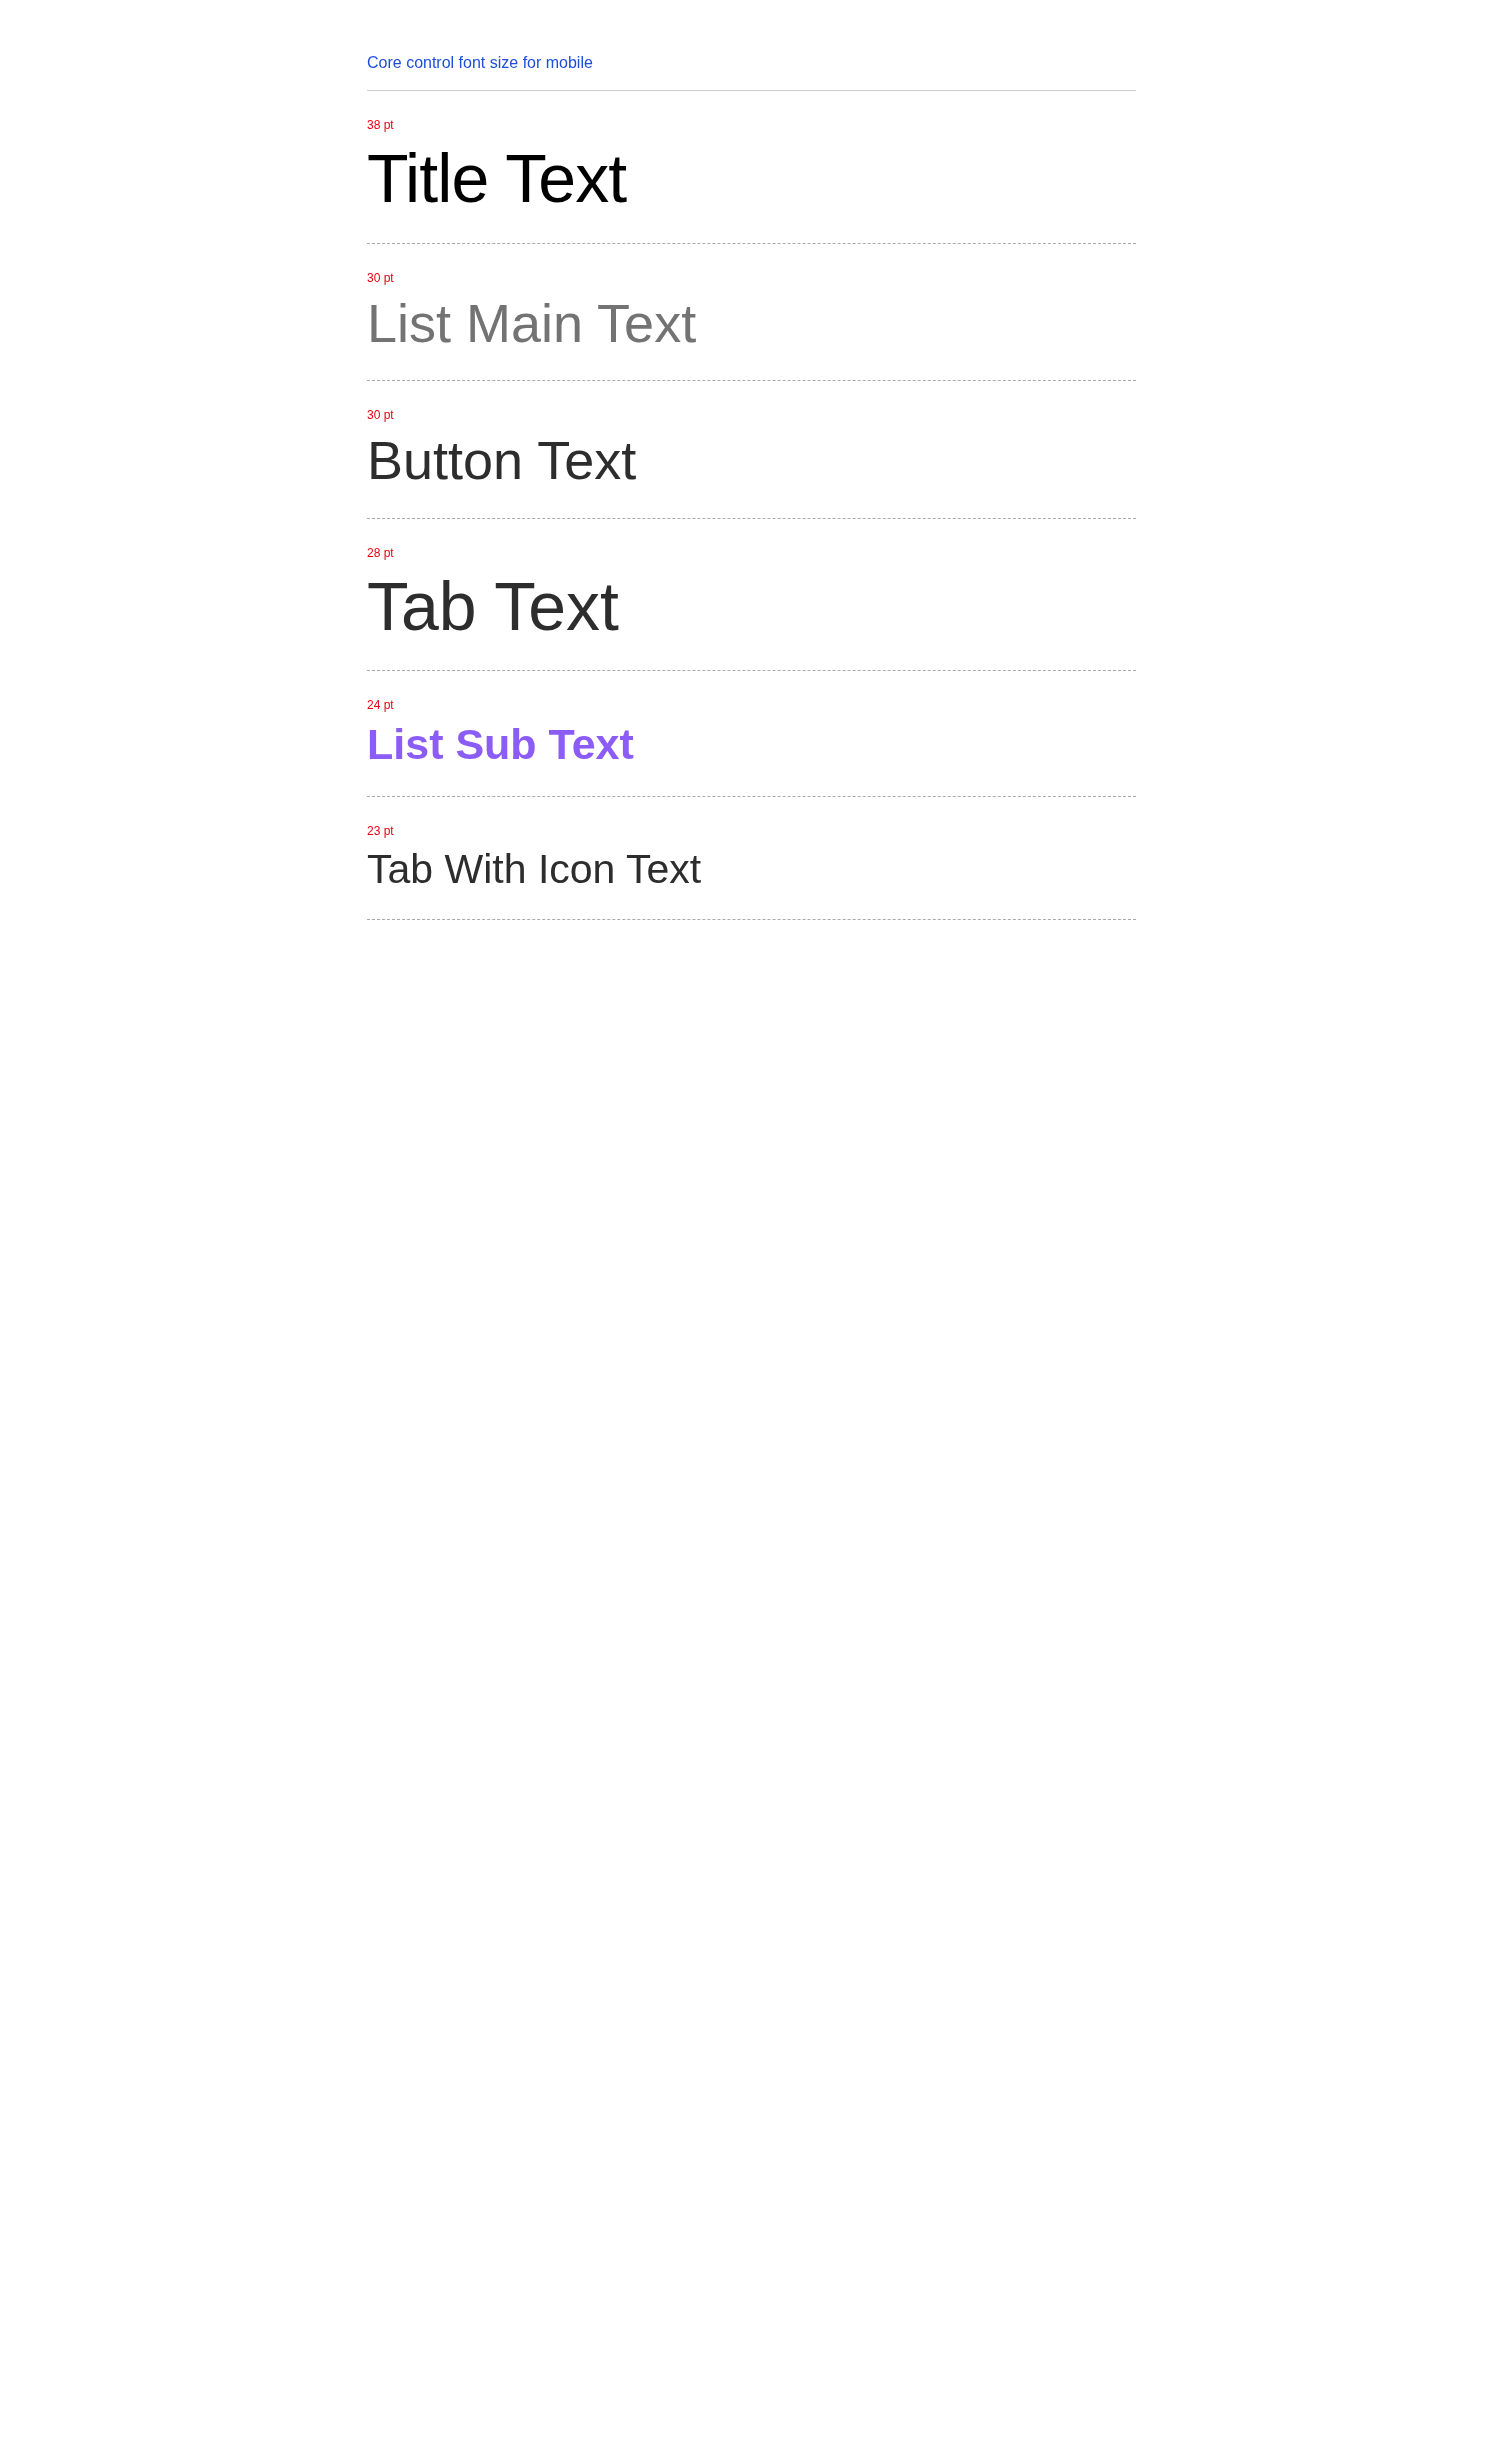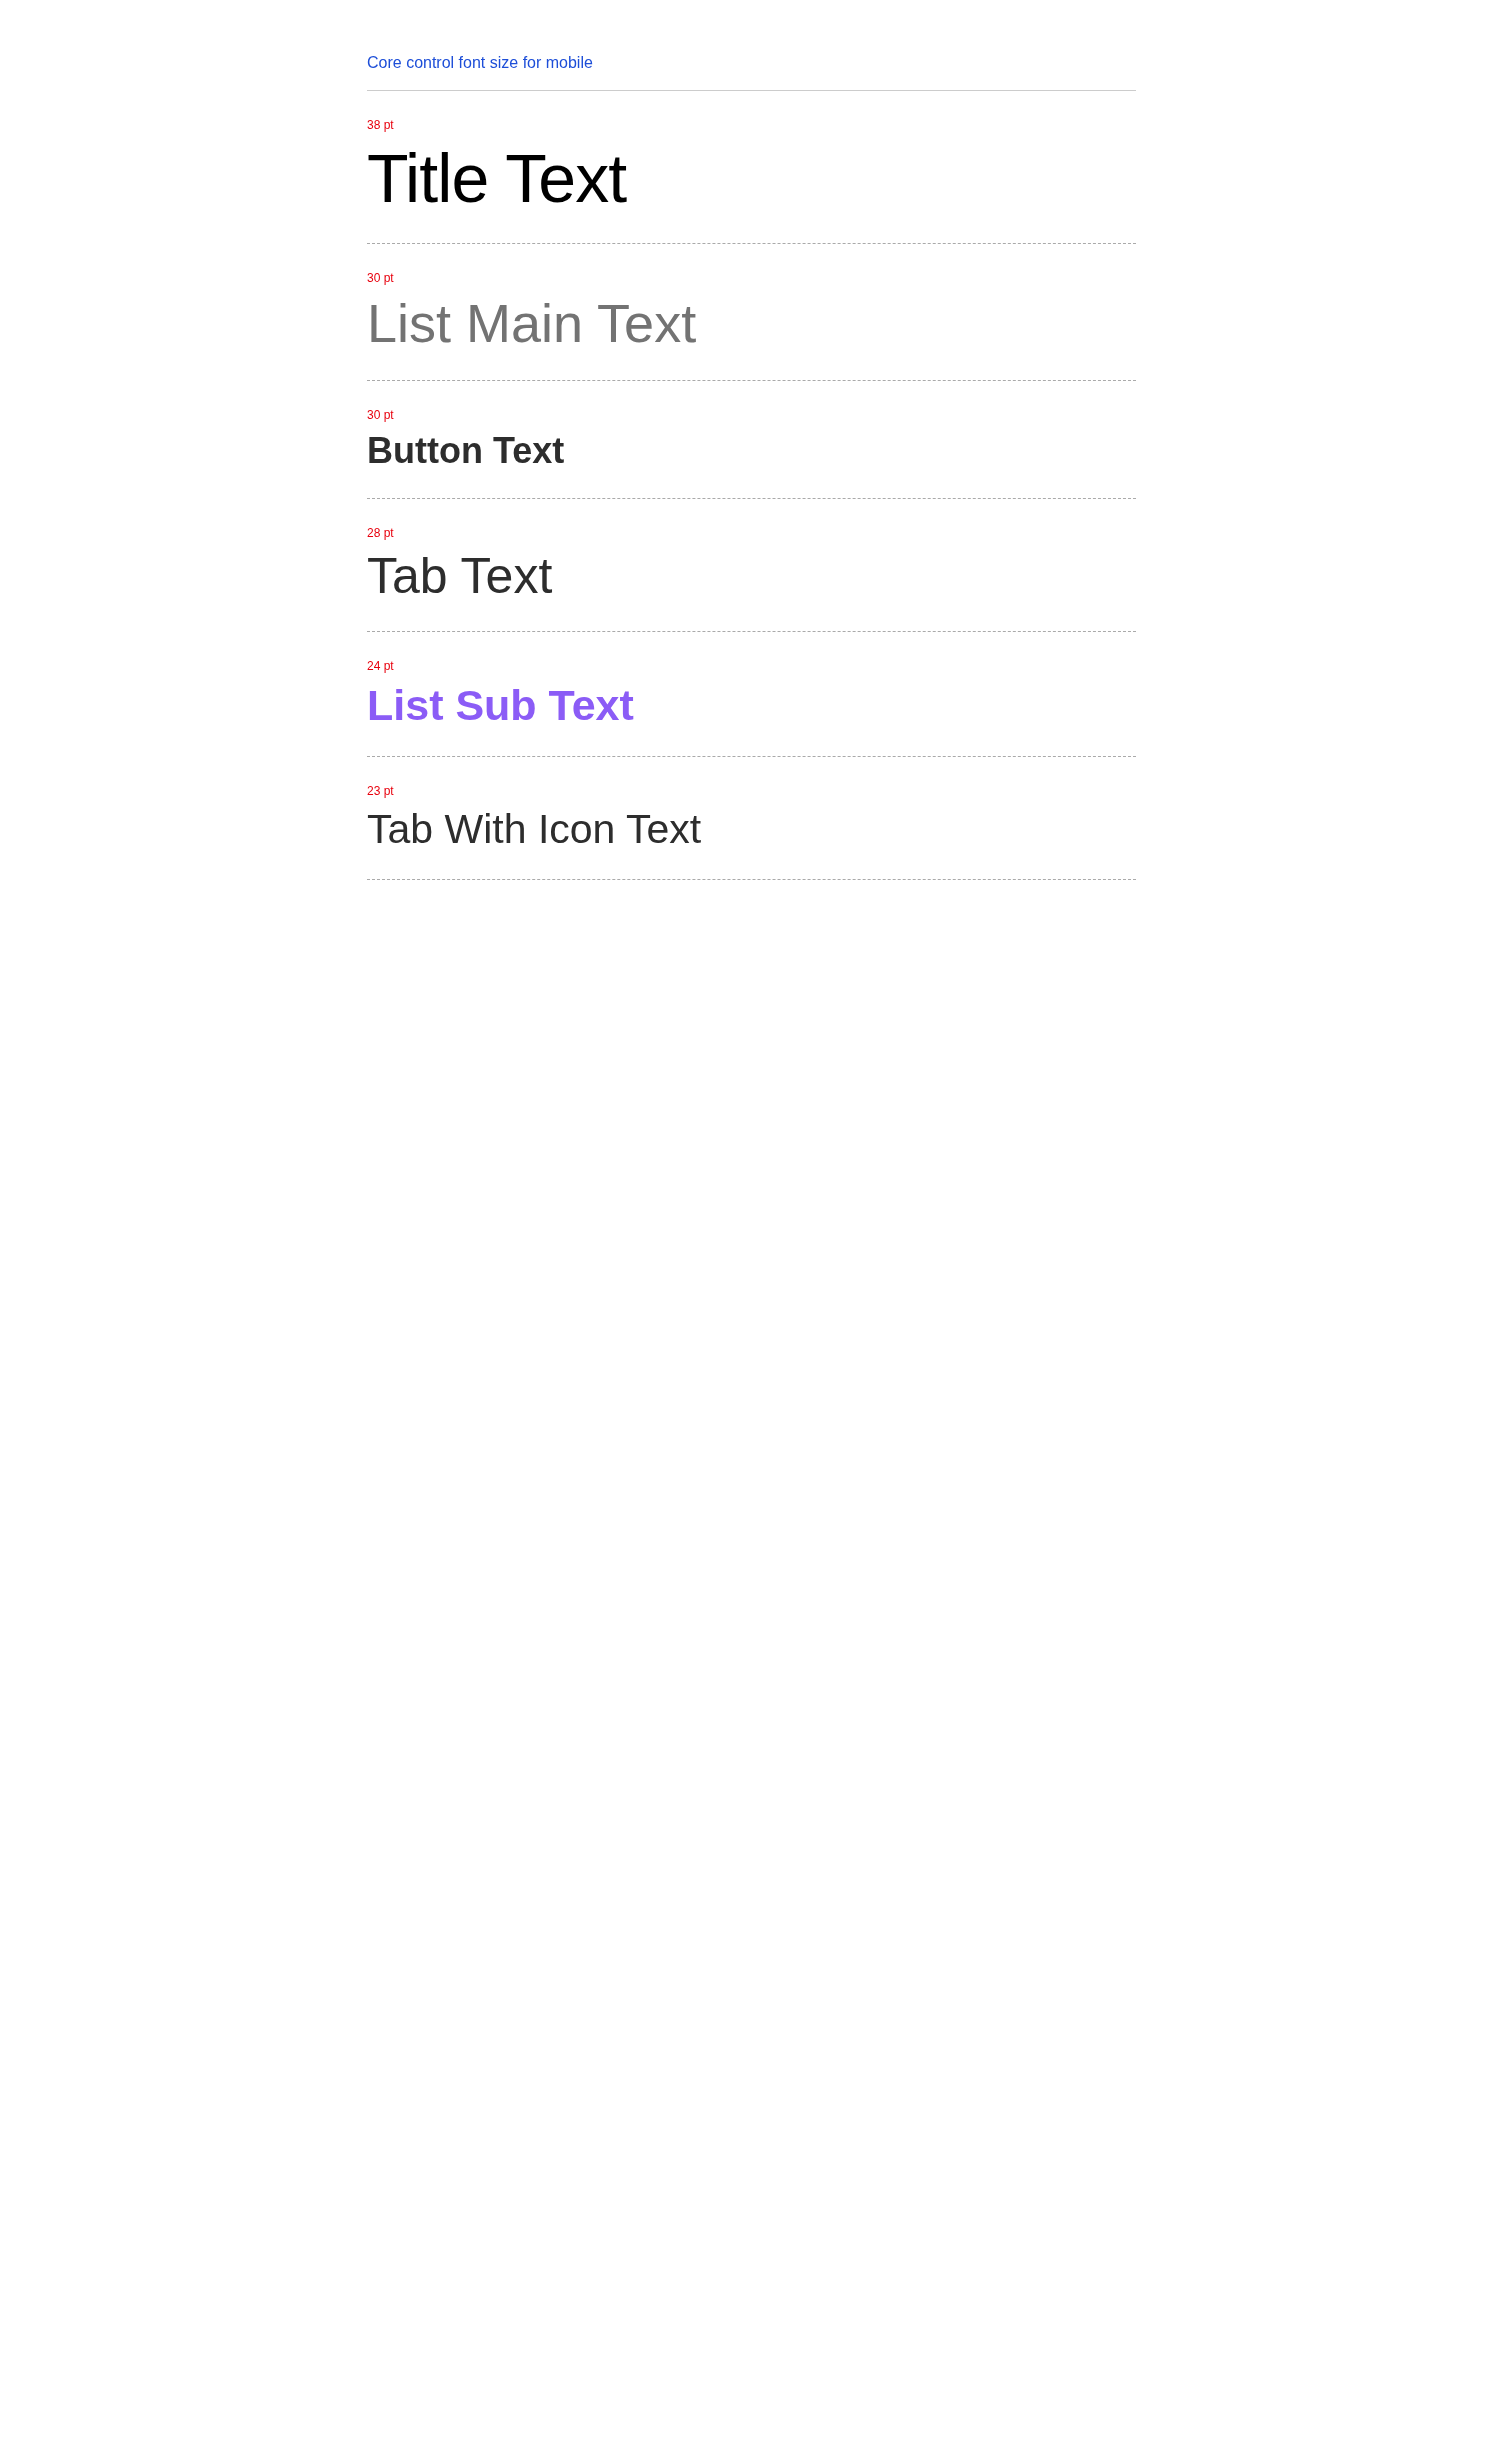--- a/index.html
+++ b/index.html
@@ -59,28 +59,28 @@
     }
 
     .font-sample-30-main {
       font-size: 54px;
       color: #737373;
       font-weight: 300;
       line-height: 1.1;
     }
 
     .font-sample-30-button {
-      font-size: 36px;
+      font-size: 54px;
       color: #2d2d2d;
-      font-weight: 700;
+      font-weight: 400;
       line-height: 1.1;
     }
 
     .font-sample-28 {
-      font-size: 50px;
+      font-size: 68px;
       color: #2d2d2d;
       font-weight: 300;
       line-height: 1.1;
     }
 
     .font-sample-24 {
       font-size: 43px;
       color: #8b5cf6;
       font-weight: 700;
       line-height: 1.1;

